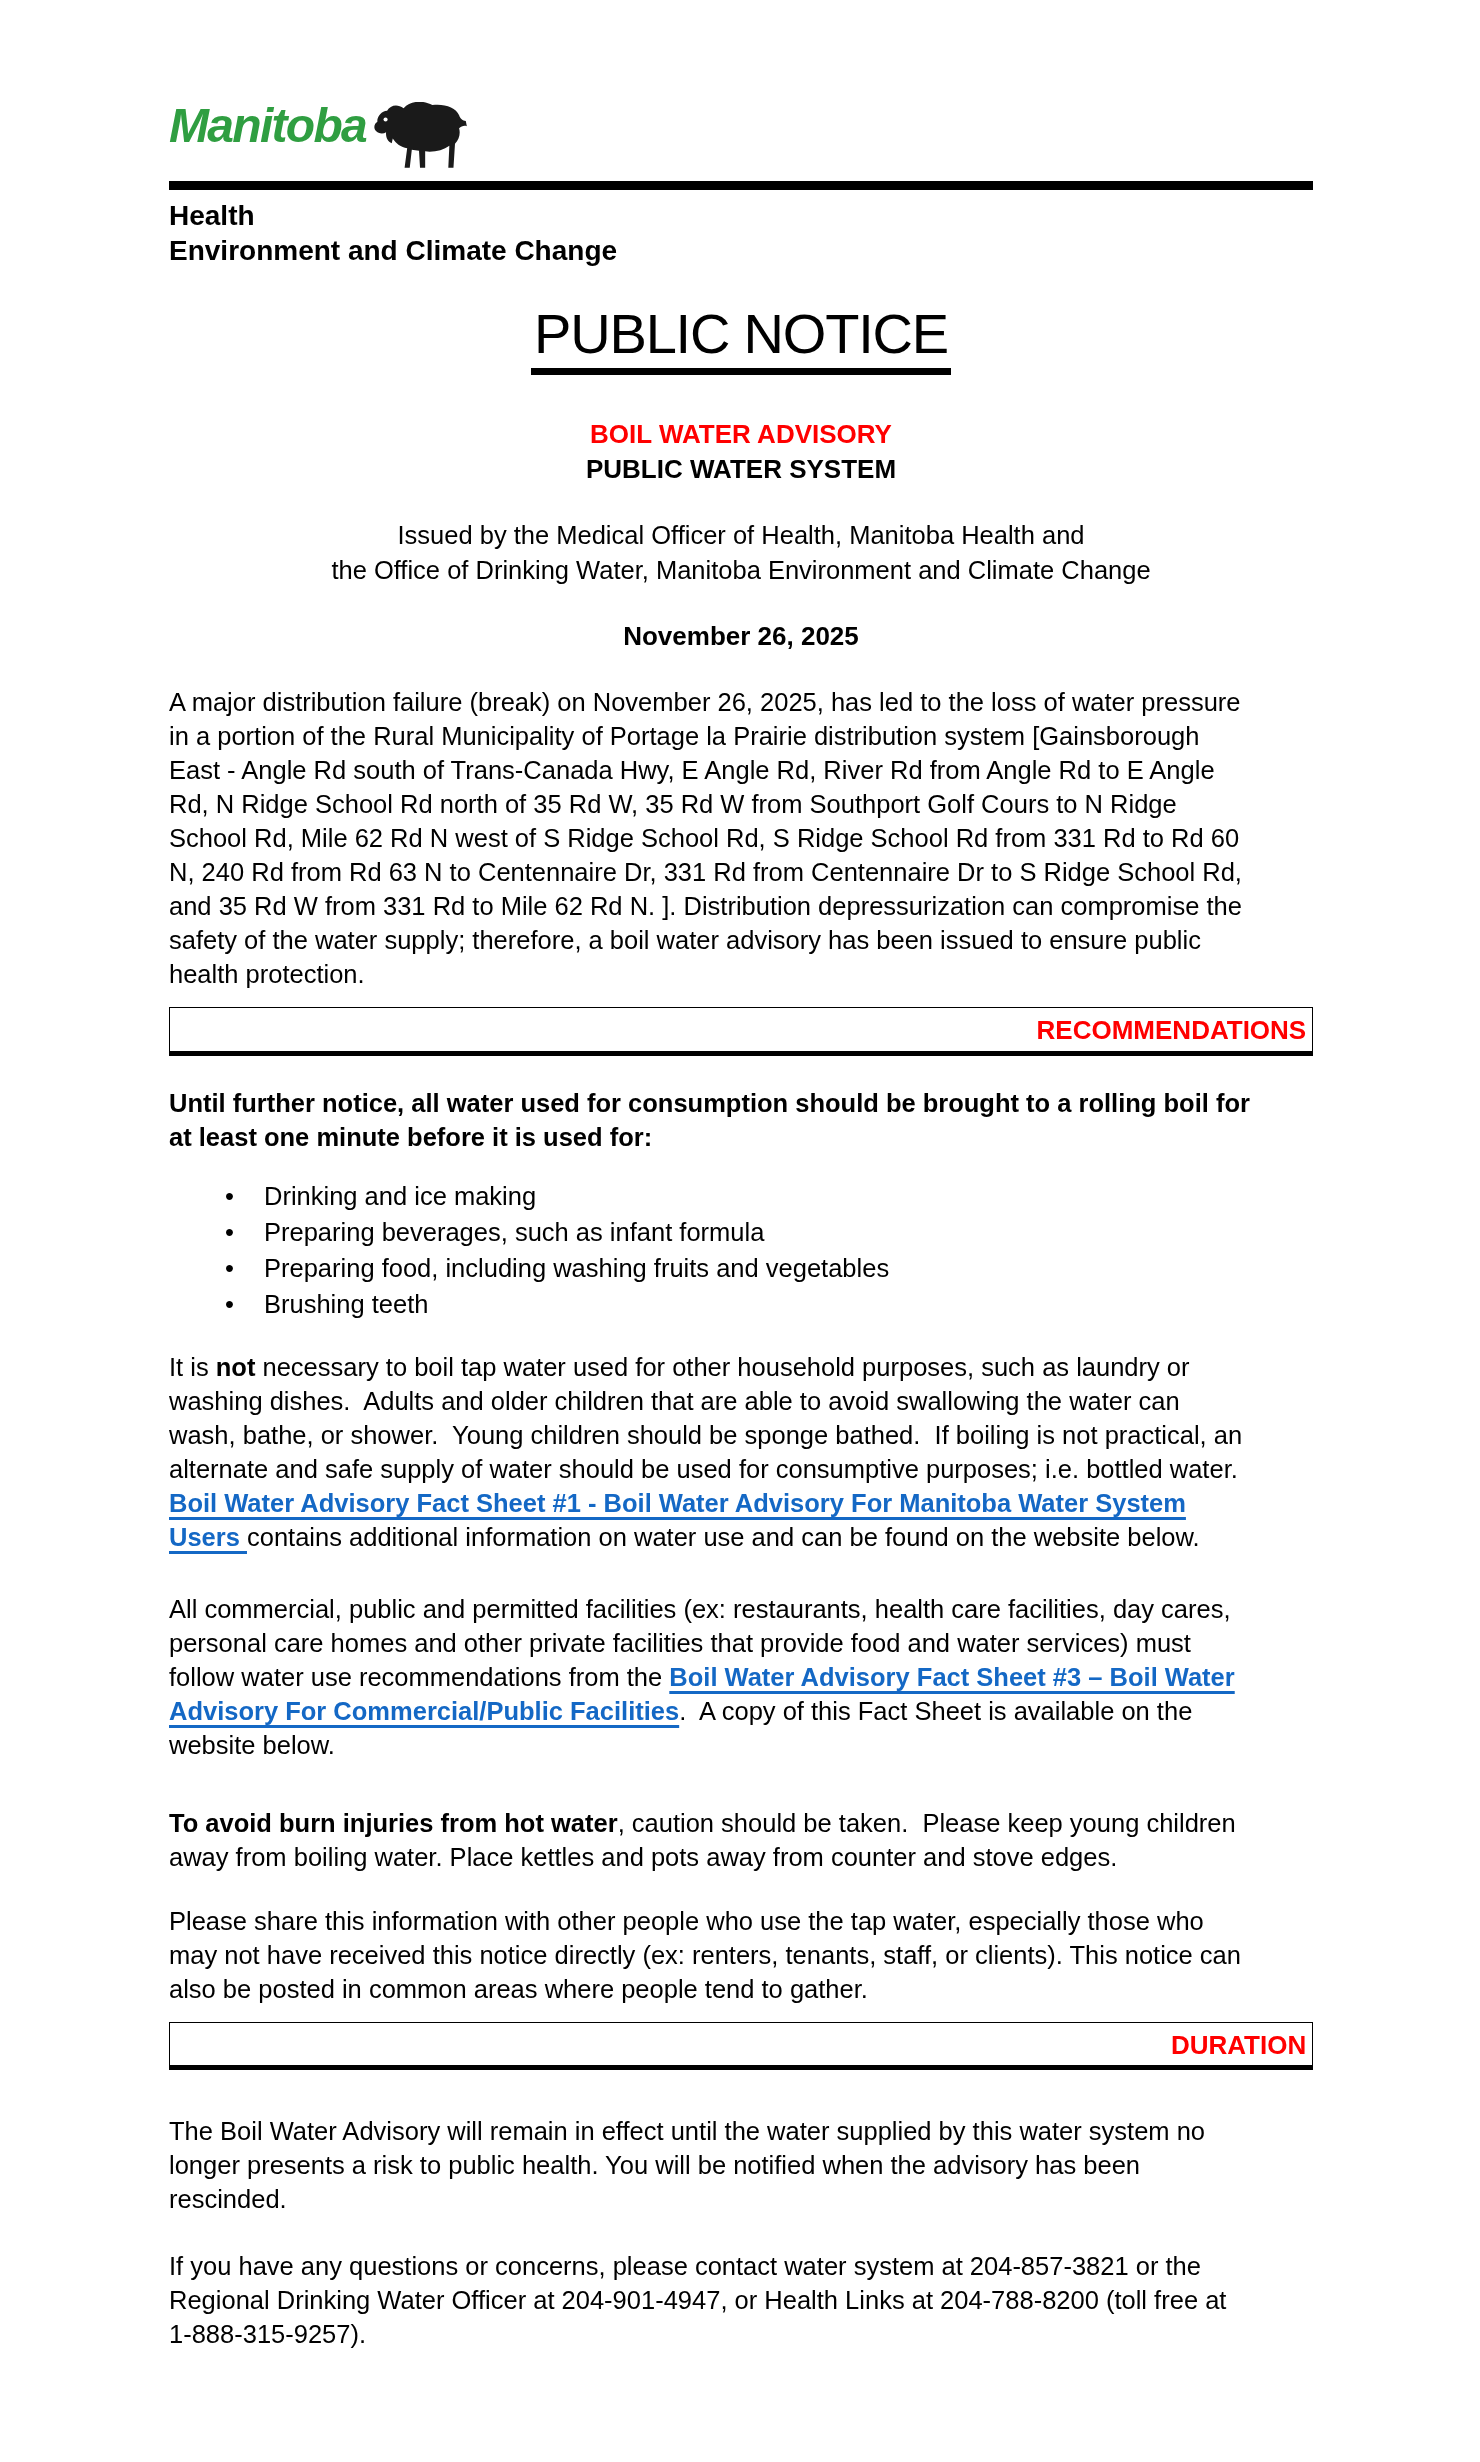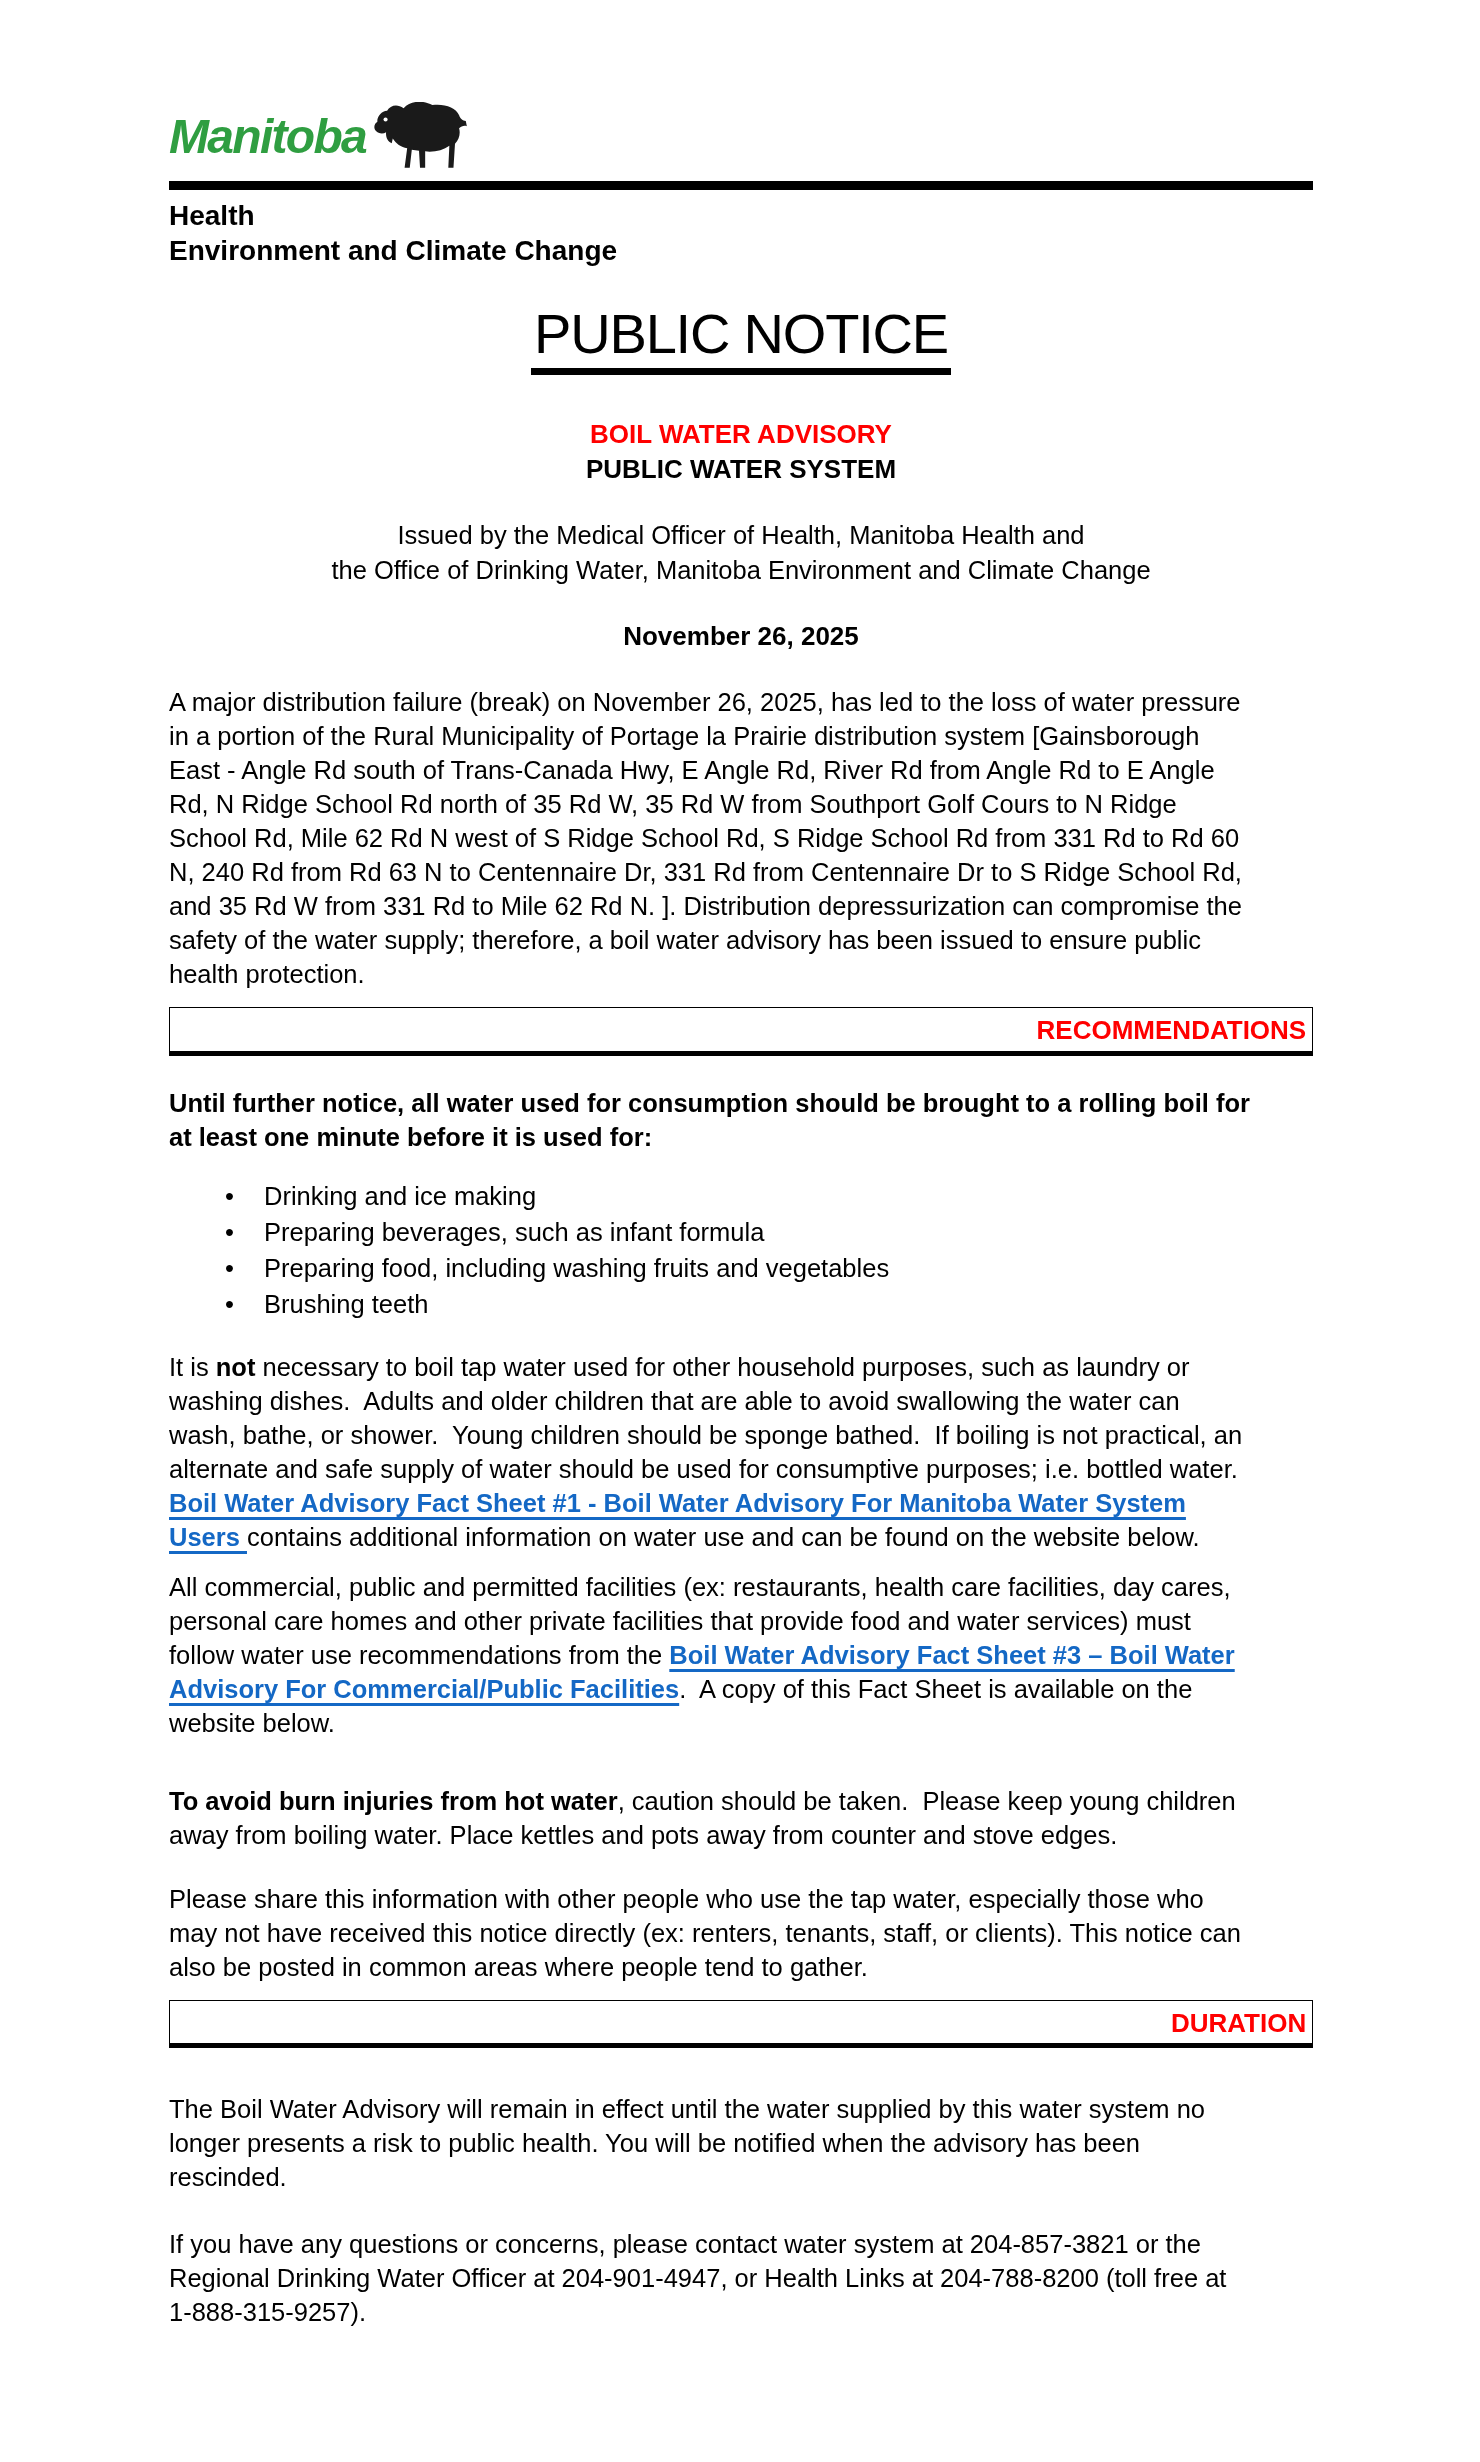--- a/index.html
+++ b/index.html
@@ -1,20 +1,20 @@
 <!DOCTYPE html>
 <html style="font-size:9.3px"><head>
 <meta charset="utf-8">
 <style>
   html,body{margin:0;padding:0;background:#fff;}
   body{width:1480px;height:2462px;position:relative;font-family:"Liberation Sans",sans-serif;color:#000;}
   .page{box-sizing:border-box;width:1480px;height:2462px;padding:102px 167px 0 169px;overflow:hidden;background:#fff;}
 
   
-  .logo-row{display:flex;align-items:center;gap:0;height:72px;}
+  .logo-row{display:flex;align-items:flex-start;gap:0;height:72px;}
   .wordmark{font-size:48px;font-weight:bold;font-style:italic;letter-spacing:-1.7px;color:#2F9E41;line-height:1;padding-bottom:2.3px;}
   .bison svg{width:106px;height:72px;display:block;}
   .rule{height:8.7px;background:#000;margin-top:7px;}
   .dept-block{margin-top:8.1px;}
   .dept{font-weight:bold;font-size:28px;line-height:35px;}
 
   
   .title-wrap{text-align:center;margin-top:37px;}
   .title{display:inline-block;font-size:56px;line-height:1.05;letter-spacing:-1.2px;padding:0 3.5px 4.6px 3.5px;border-bottom:7.5px solid #000;}
 
@@ -26,21 +26,21 @@
   .sub2{font-size:26px;line-height:35px;font-weight:bold;}
   .issued{margin-top:31px;font-size:25.5px;line-height:35px;white-space:pre-line;}
   .date{margin-top:31px;font-size:26px;line-height:34px;font-weight:bold;}
 
   
   .body{font-size:25.5px;line-height:34px;margin:0;}
   .pre{white-space:pre;}
   .p-intro{margin-top:32px;}
   .p-lead{margin-top:30px;font-weight:bold;}
   .p-notnec{margin-top:28px;}
-  .p-fac{margin-top:16px;}
+  .p-fac{margin-top:38px;}
   .p-burn{margin-top:44px;}
   .p-share{margin-top:30px;}
   .p-dur{margin-top:44px;}
   .p-contact{margin-top:32.5px;}
 
   
   .section-box{margin-top:16.3px;border:1.7px solid #000;border-bottom-width:5.2px;padding:4.6px 5.8px 3.5px;text-align:right;font-size:26px;line-height:34px;font-weight:bold;}
 
   
   .bullets{margin-top:24.4px;}

